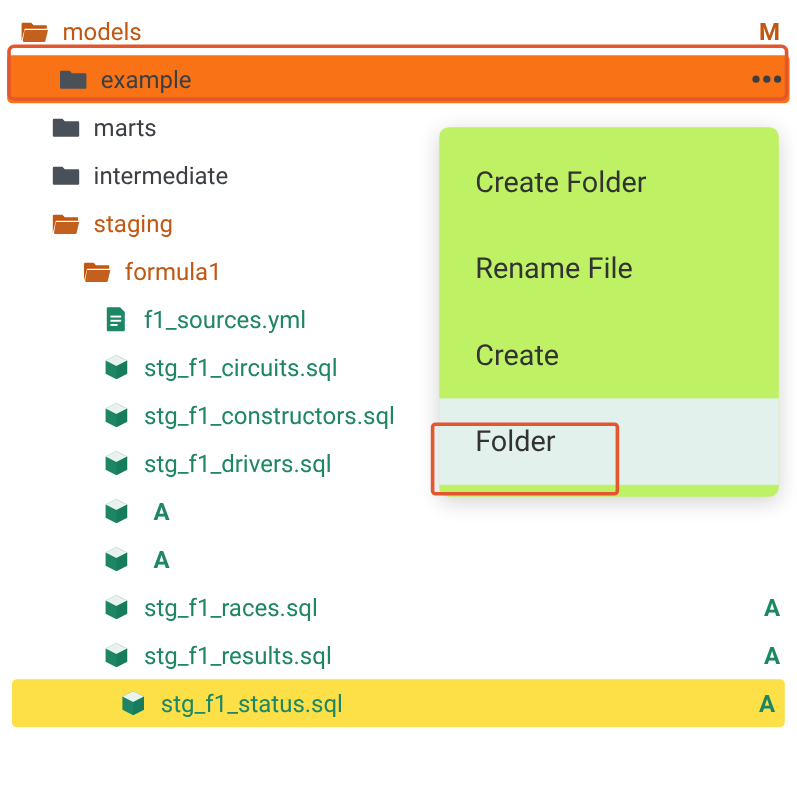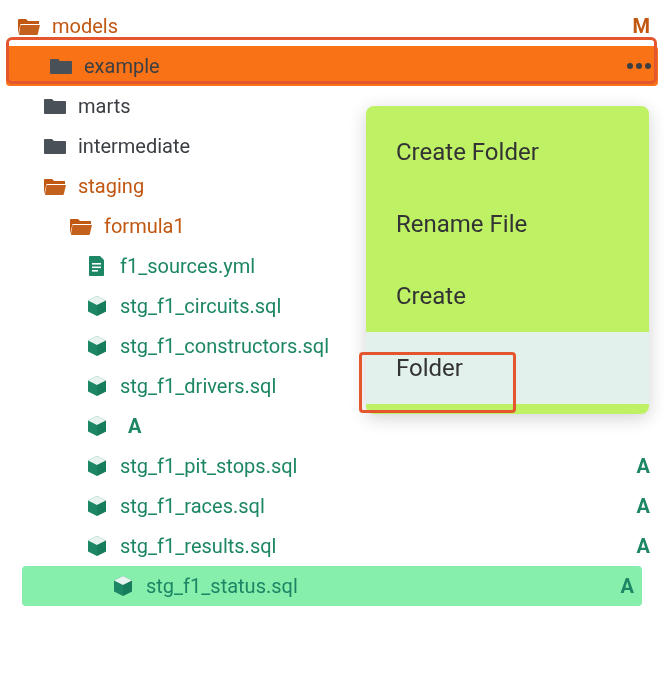--- a/index.html
+++ b/index.html
@@ -30,21 +30,21 @@
   .indent-2 { padding-left: 68px; }
   .indent-3 { padding-left: 84px; }
 
   .color-orange { color: #c15711; }
   .color-grey { color: #3b3f44; }
   .color-teal { color: #1c8665; }
   .badge-orange { color: #c15711; }
   .badge-teal { color: #1c8665; }
 
   .row.selected-grey { background: #f97316; border-radius: 4px; margin: 0 6px; padding-right: 4px; }
-  .row.hover-grey { background: #86efac; border-radius: 4px; margin: 0 22px; padding-right: 8px; }
+  .row.hover-grey { background: #fde047; border-radius: 4px; margin: 0 10px; padding-right: 8px; }
 
   .highlight-box {
     position: absolute;
     border: 3px solid #e4572e;
     border-radius: 6px;
     pointer-events: none;
   }
   .hl-example { top: 37px; left: 6px; width: 651px; height: 47px; }
 
   .kebab {
@@ -206,21 +206,20 @@
   </div>
 
   <div class="row indent-3">
     <span class="icon">
       <svg width="22" height="22" viewBox="0 0 22 22">
           <path fill="#1c8665" d="M11 1l9 4.5v11L11 21 2 16.5v-11L11 1z"></path>
           <path fill="#fff" opacity="0.9" d="M11 1l9 4.5L11 10 2 5.5 11 1z"></path>
           <path fill="#0f6b4e" d="M11 10v11l9-4.5v-11L11 10z" opacity="0.35"></path>
         </svg>
     </span>
-    <span class="label color-teal">stg_f1_pit_stops.sql</span>
     <span class="badge badge-teal">A</span>
   </div>
 
   <div class="row indent-3">
     <span class="icon">
       <svg width="22" height="22" viewBox="0 0 22 22">
           <path fill="#1c8665" d="M11 1l9 4.5v11L11 21 2 16.5v-11L11 1z"></path>
           <path fill="#fff" opacity="0.9" d="M11 1l9 4.5L11 10 2 5.5 11 1z"></path>
           <path fill="#0f6b4e" d="M11 10v11l9-4.5v-11L11 10z" opacity="0.35"></path>
         </svg>

